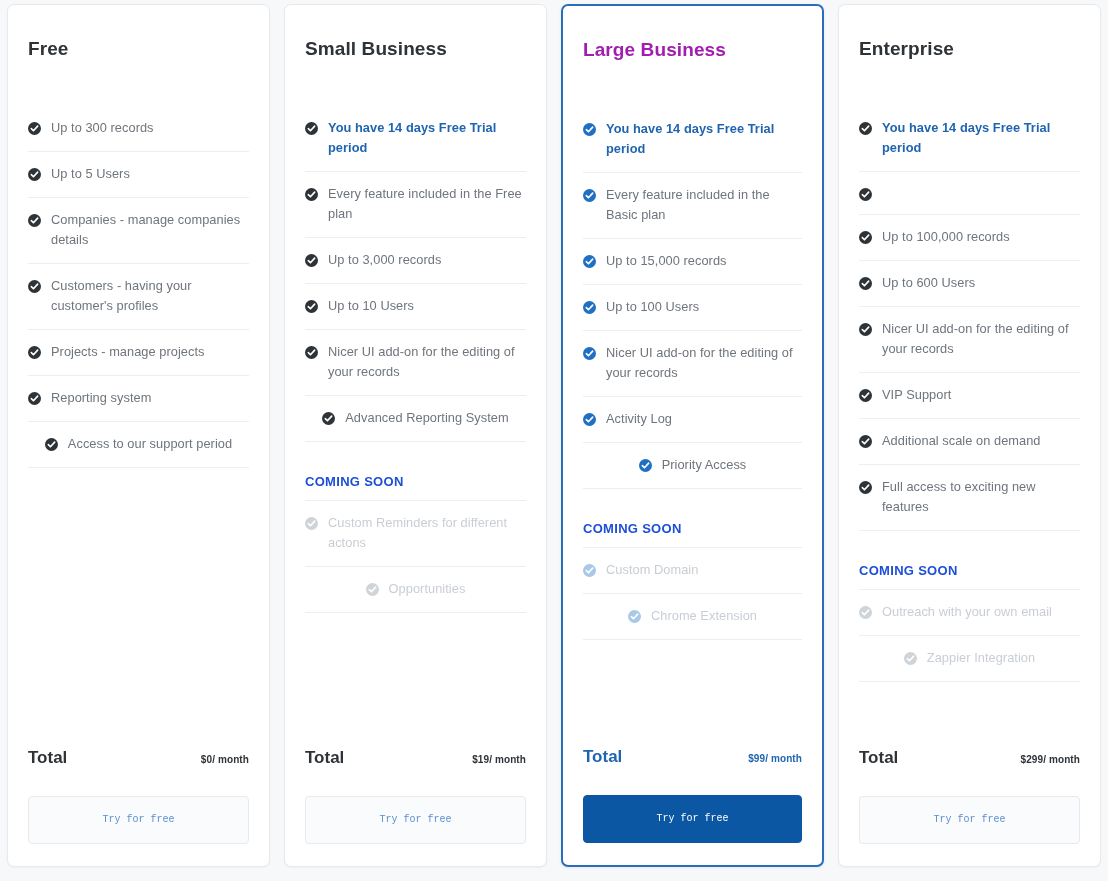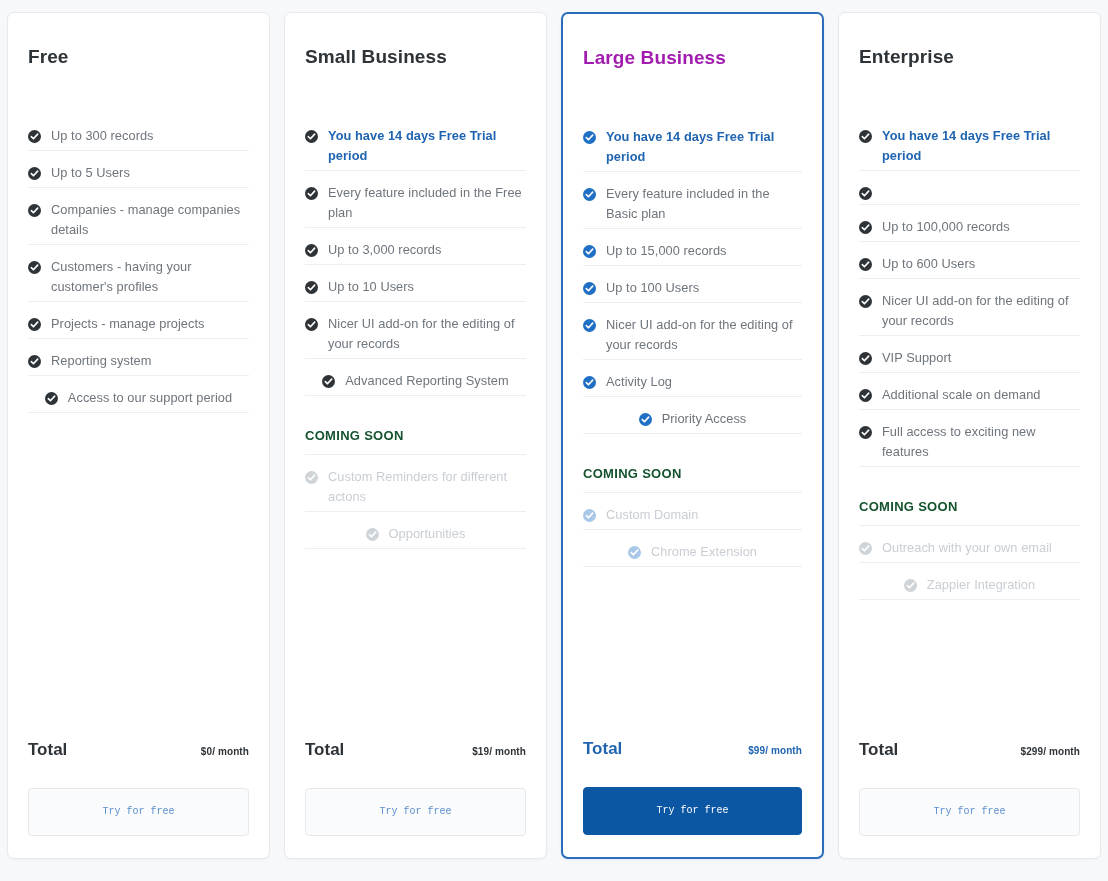--- a/index.html
+++ b/index.html
@@ -13,21 +13,21 @@
   #pricing-grid {
     display: flex;
     gap: 0;
     width: 1108px;
     height: 881px;
     padding: 4px 0 14px 0;
   }
   .plan-card {
     position: relative;
     width: 264px;
-    margin: 8px 7px;
+    margin: 0 7px;
     background: #ffffff;
     border: 1px solid #e7e9ec;
     border-radius: 7px;
     display: flex;
     flex-direction: column;
     box-shadow: 0 1px 2px rgba(16,24,40,0.04);
   }
   .plan-card.featured {
     border: 2px solid #2a6ebb;
     box-shadow: 0 1px 3px rgba(42,110,187,0.10);
@@ -46,21 +46,21 @@
     padding-bottom: 6px;
     line-height: 1.3;
   }
   .plan-card.featured .plan-title { color: #a21caf; }
 
   .feature-list { margin-top: 38px; }
   .feature-row {
     display: flex;
     align-items: flex-start;
     gap: 10px;
-    padding: 12px 0 4px 0;
+    padding: 12px 0 13px 0;
     border-bottom: 1px solid #eceef0;
     min-height: 21px;
   }
   .feature-row:last-child { border-bottom: 1px solid #eceef0; justify-content: center; }
   .feature-text {
     font-size: 12.8px;
     line-height: 20px;
     color: #6e757c;
     letter-spacing: 0.05px;
   }
@@ -75,21 +75,21 @@
     width: 13px;
     height: 13px;
     margin-top: 4px;
     display: block;
   }
   .check-icon svg { display: block; width: 13px; height: 13px; }
 
   .coming-soon-head {
     font-size: 13px;
     font-weight: 700;
-    color: #14532d;
+    color: #1d4ed8;
     letter-spacing: 0.3px;
     padding: 32px 0 11px 0;
     border-bottom: 1px solid #eceef0;
   }
 
   .card-footer { padding: 0 20px 22px 20px; }
   .total-row {
     display: flex;
     align-items: baseline;
     justify-content: space-between;

